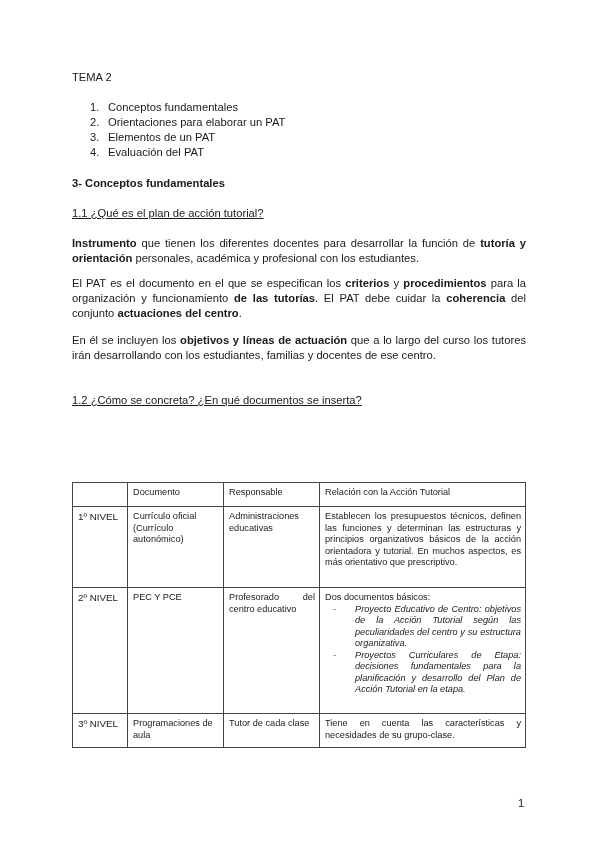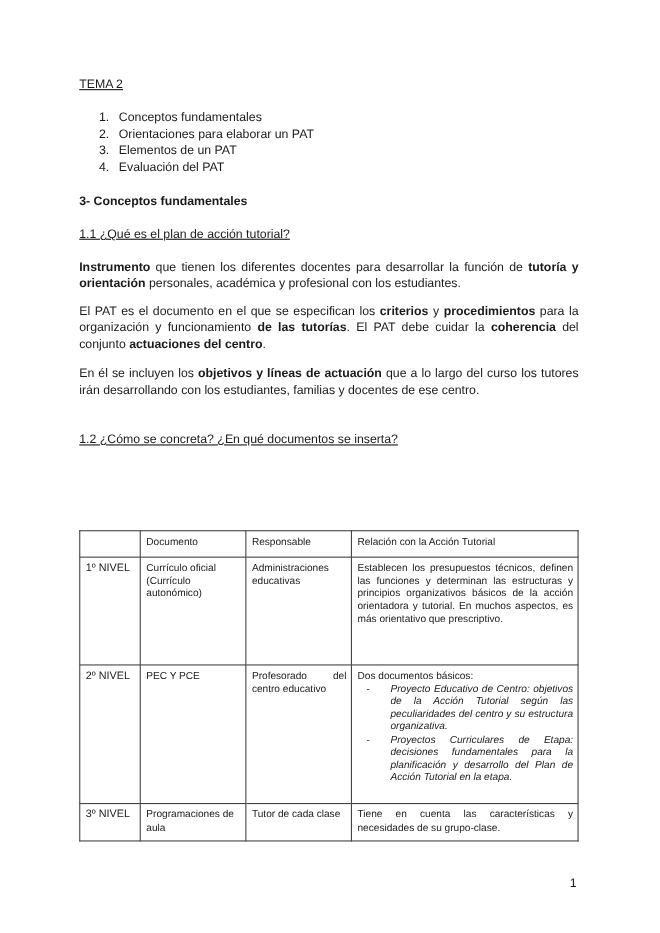--- a/index.html
+++ b/index.html
@@ -32,21 +32,21 @@
   ul.dash { margin: 0; padding: 0 0 0 30px; list-style: none; }
   ul.dash li { position: relative; text-align: justify; font-style: italic; }
   ul.dash li::before { content: "-"; position: absolute; left: -22px; }
   .pagenum { left: 518px; top: 797px; font-size: 11.2px; }
 </style>
 </head>
 <body>
 
 <div class="page">
 
-  <div class="abs p" style="left:72px; top:70px;text-decoration:underline;">TEMA 2</div>
+  <div class="abs p" style="left:72px; top:70px;">TEMA 2</div>
 
   <ul class="abs toc">
     <li>
         <span class="num">1.</span>
         <span>Conceptos fundamentales</span>
       </li>
     <li>
         <span class="num">2.</span>
         <span>Orientaciones para elaborar un PAT</span>
       </li>
@@ -74,21 +74,21 @@
 
 
   <table class="levels">
     <tbody>
         <tr style="height:24px;">
       <td class="c1"></td>
       <td class="c2">Documento</td>
       <td class="c3">Responsable</td>
       <td class="c4">Relación con la Acción Tutorial</td>
     </tr>
-    <tr style="height:98px;padding-left:29px;">
+    <tr style="height:81px;padding-left:29px;">
       <td class="level">1º NIVEL</td>
       <td>Currículo oficial (Currículo autonómico)</td>
       <td>Administraciones educativas</td>
       <td class="j">Establecen los presupuestos técnicos, definen las funciones y determinan las estructuras y principios organizativos básicos de la acción orientadora y tutorial. En muchos aspectos, es más orientativo que prescriptivo.</td>
     </tr>
     <tr style="height:126px;">
       <td class="level">2º NIVEL</td>
       <td>PEC Y PCE</td>
       <td class="j">Profesorado del centro educativo</td>
       <td>

